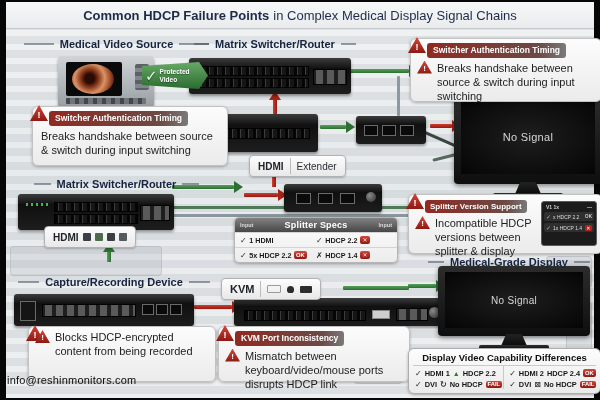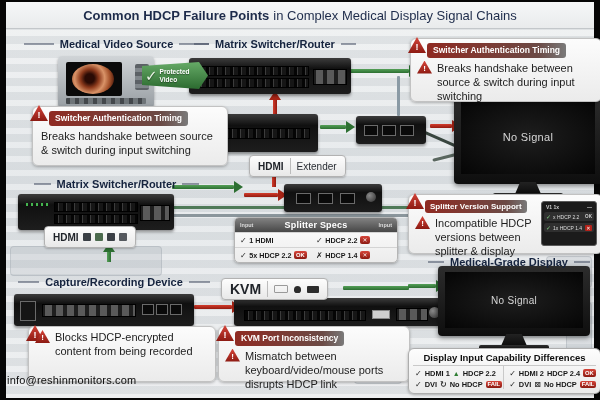--- a/index.html
+++ b/index.html
@@ -255,21 +255,21 @@
     <div class="lsep"></div>
     <span class="reg">Extender</span>
   </div>
   <div class="lbox" style="left:38px;top:224px;height:16px;gap:4px;">
     <span>HDMI</span>
     <span style="width:8px;height:8px;background:#3a3f45;border-radius:1px;display:inline-block;"></span>
     <span style="width:8px;height:8px;background:#4c6b4e;border-radius:1px;display:inline-block;"></span>
     <span style="width:8px;height:8px;background:#3a3f45;border-radius:1px;display:inline-block;"></span>
     <span style="width:8px;height:8px;background:#55595e;border-radius:1px;display:inline-block;"></span>
   </div>
-  <div class="lbox" style="left:215px;top:276px;height:16px;font-size:14px;justify-content:space-between;">
+  <div class="lbox" style="left:215px;top:276px;height:16px;font-size:11px;justify-content:space-between;">
     <span>KVM</span>
     <div class="lsep"></div>
     <span style="width:12px;height:6px;border:1px solid #9a9a9a;border-radius:1px;display:inline-block;"></span>
     <span style="width:7px;height:7px;background:#2d2d2d;border-radius:50% 50% 40% 40%;display:inline-block;"></span>
     <span style="width:12px;height:7px;background:#2d2d2d;border-radius:1px;display:inline-block;"></span>
   </div>
 
   <div class="wbox" style="left:404px;top:36px;width:190px;height:62px;">
     <div class="tri">
           <span>!</span>
@@ -372,21 +372,21 @@
       </div>
       <div class="spec-c">
         <span class="mk">✗</span>
         <span>HDCP 1.4</span>
         <span class="badge">✕</span>
       </div>
     </div>
   </div>
 
   <div class="dtable">
-    <div class="dt-title">Display Input Capability Differences</div>
+    <div class="dt-title">Display Video Capability Differences</div>
     <div class="dt-grid">
       <div class="dt-cell">
         <span class="mk">✓</span>
         <span>HDMI 1</span>
         <span class="ic-g">▲</span>
         <span>HDCP 2.2</span>
       </div>
       <div class="dt-cell rcol">
         <span class="mk">✓</span>
         <span>HDMI 2</span>

